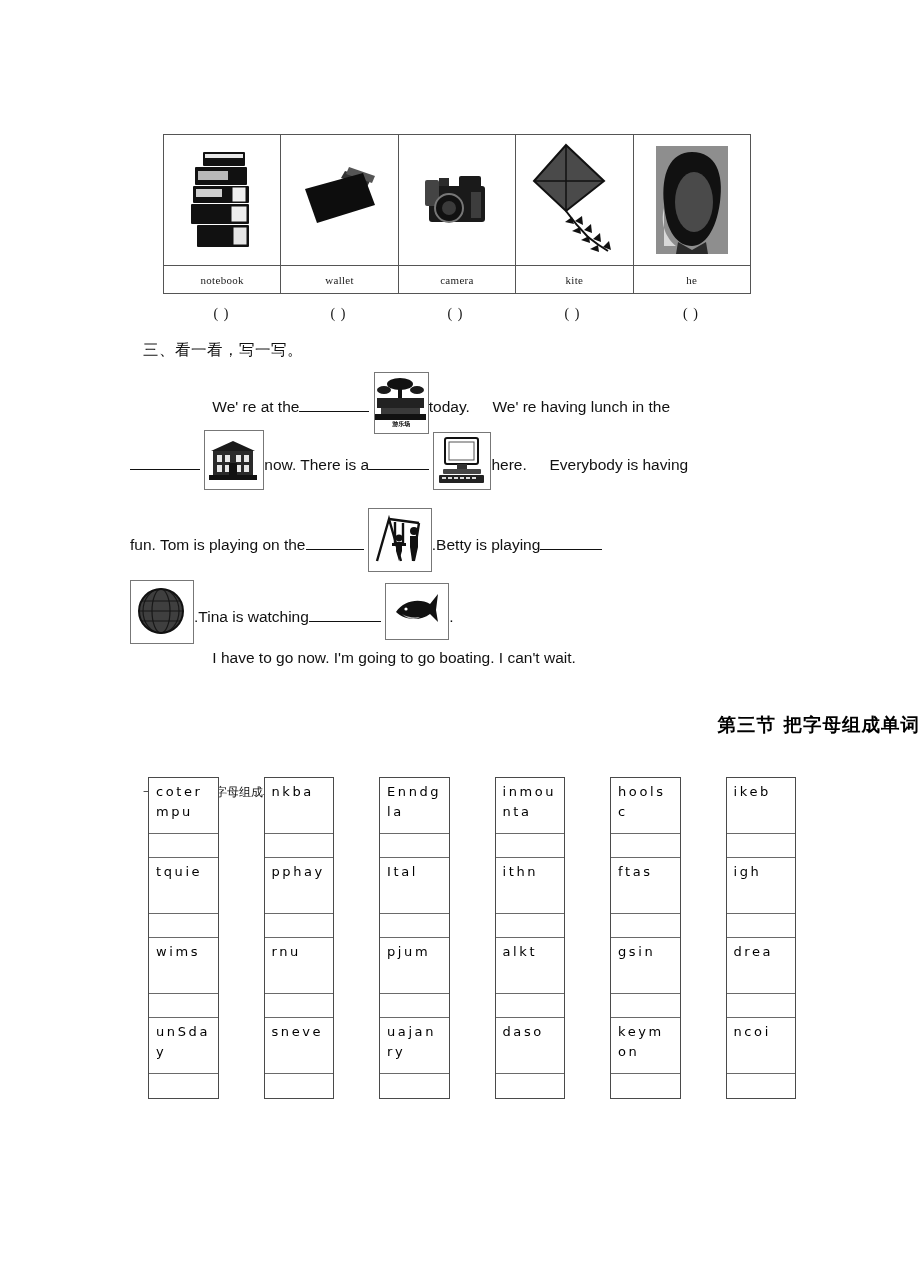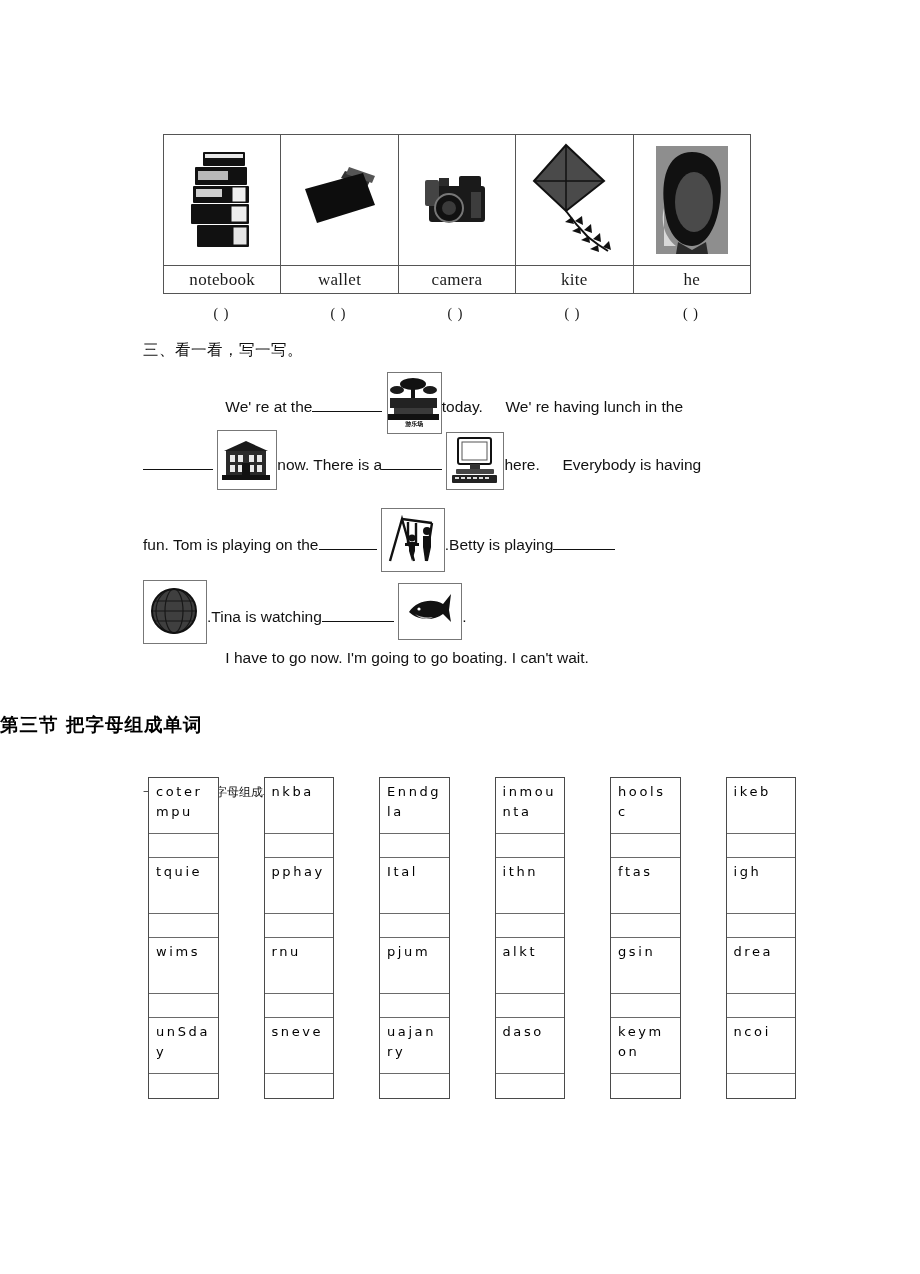--- a/index.html
+++ b/index.html
@@ -34,21 +34,21 @@
     text-align: center;
     vertical-align: middle;
   }
   td.pic-cell {
     height: 130px;
     position: relative;
   }
   td.word-cell {
     height: 27px;
     font-family: "Liberation Serif", serif;
-    font-size: 17px;
+    font-size: 11px;
     color: #1a1a1a;
     letter-spacing: 0.3px;
   }
 
   .paren-row {
     position: absolute;
     left: 163px;
     top: 306px;
     width: 588px;
     display: flex;
@@ -73,21 +73,21 @@
     left: 143px;
     top: 340px;
     font-family: Liberation Serif, serif;
     font-size: 15.5px;
     color: #111;
     letter-spacing: 0.5px;
   }
 
   #para-block {
     position: absolute;
-    left: 143px;
+    left: 130px;
     top: 372px;
     width: 640px;
     font-size: 15.5px;
     line-height: 1.05;
     color: #111;
   }
   .p-line {
     position: relative;
     white-space: nowrap;
   }
@@ -112,21 +112,21 @@
     font-weight: bold;
     color: #000;
   }
 
   
   #sec-title {
     position: absolute;
     top: 712px;
     left: 0;
     width: 920px;
-    text-align: left;
+    text-align: right;
     font-family: "DejaVu Sans", sans-serif;
     font-weight: bold;
     font-size: 18.5px;
     color: #000;
     letter-spacing: 1px;
   }
   #sub-instr {
     position: absolute;
     left: 143px;
     top: 784px;

